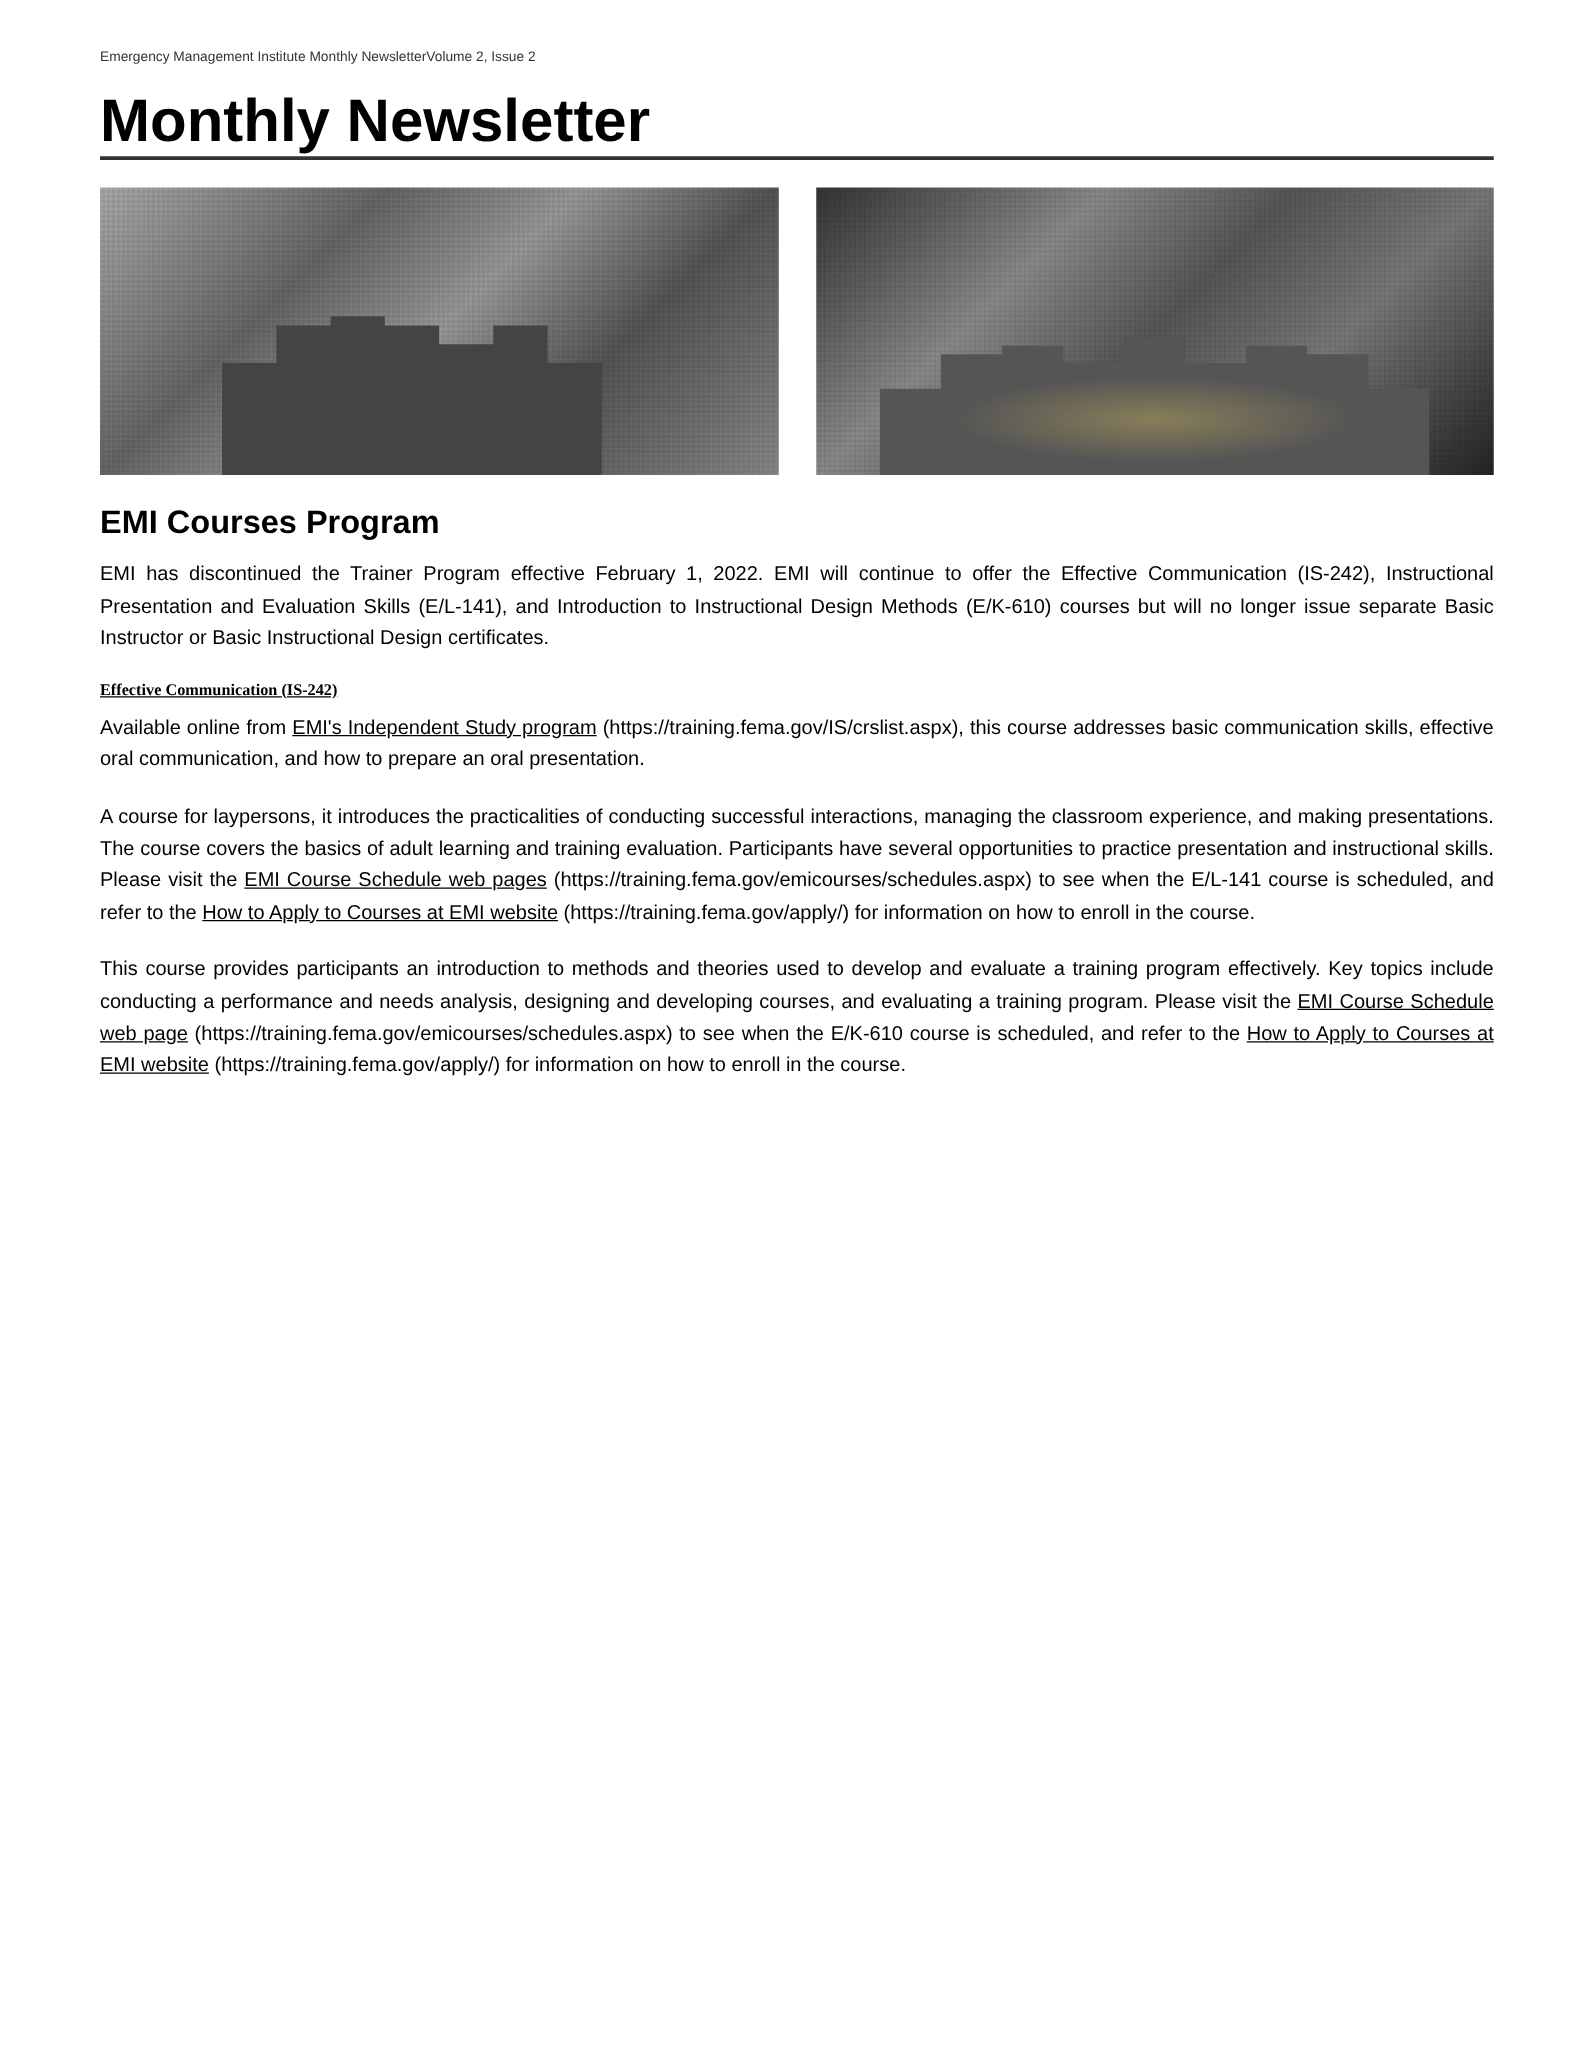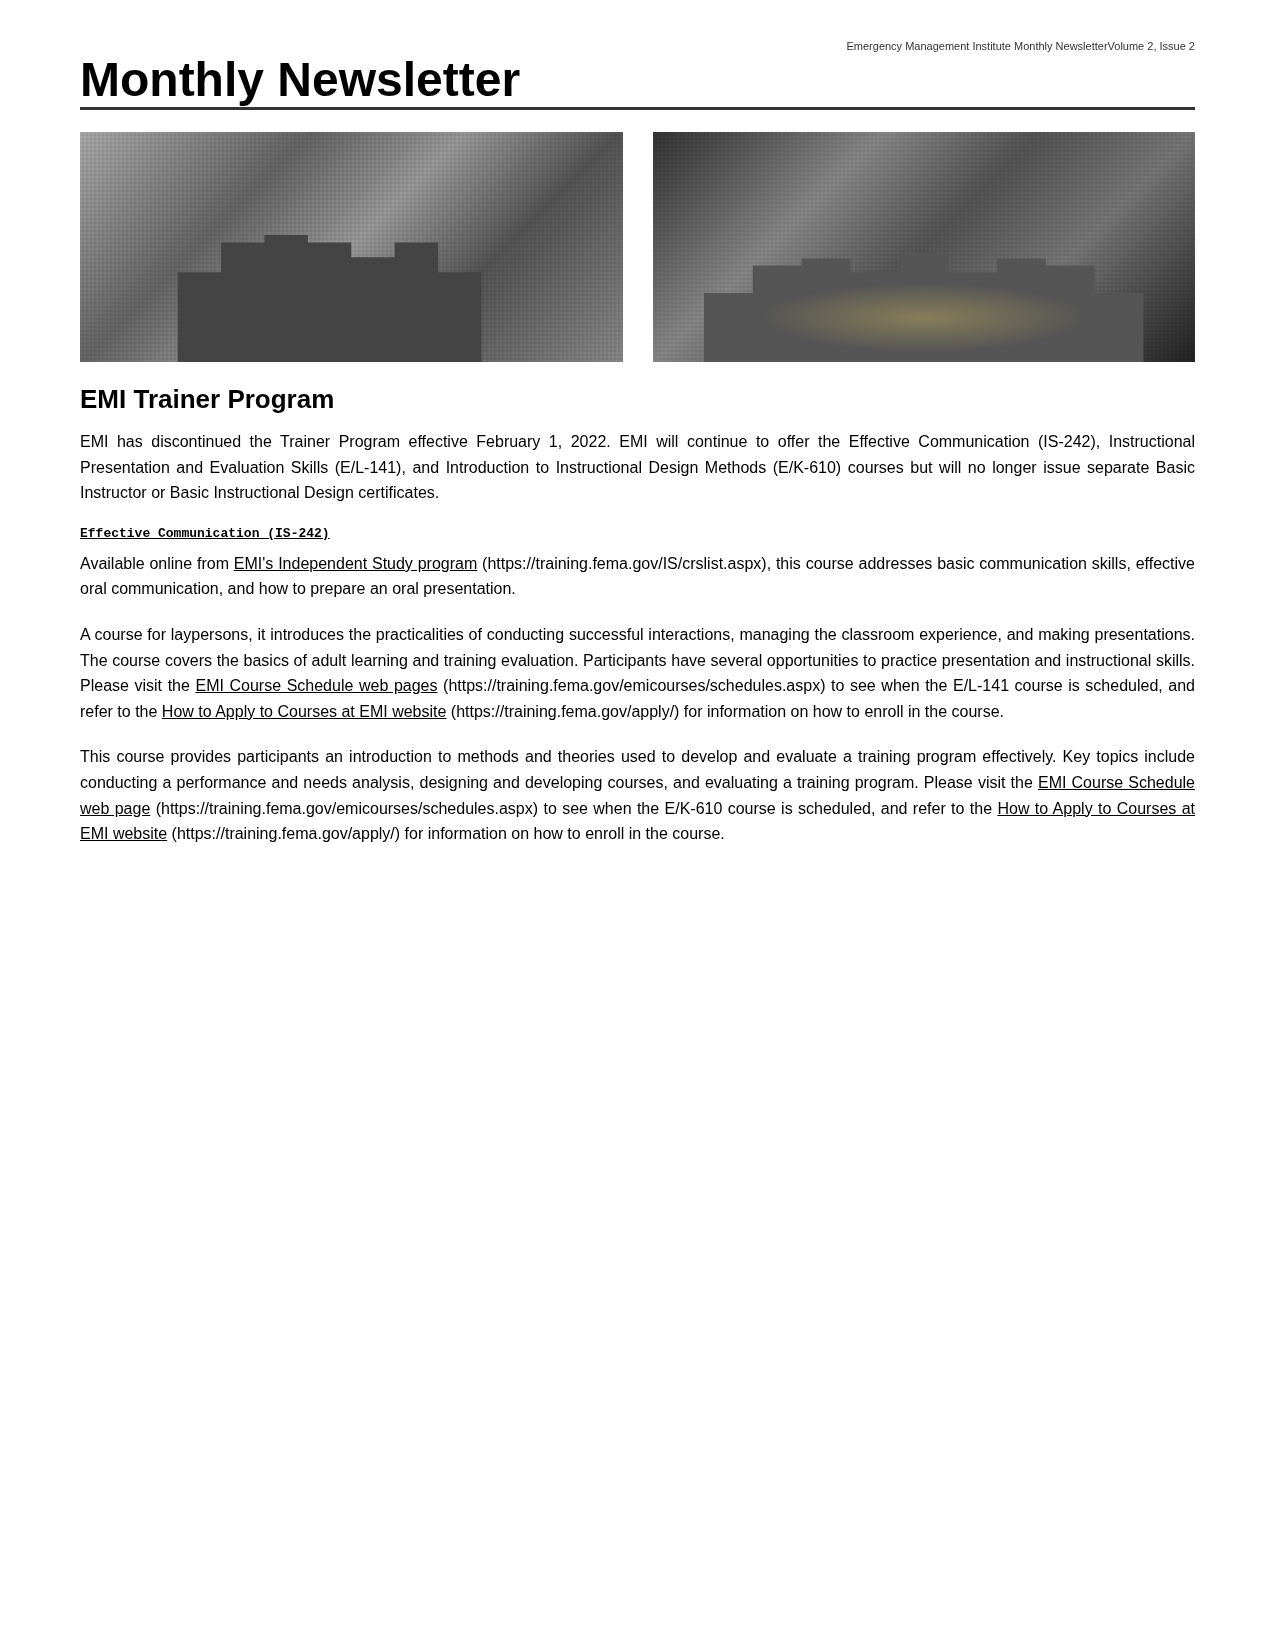--- a/index.html
+++ b/index.html
@@ -13,24 +13,25 @@
       font-family: Arial, sans-serif;
       font-size: 13px;
       color: #000;
       width: 1275px;
       min-height: 1650px;
       padding: 40px 80px;
     }
 
     .header-bar {
       display: flex;
-      justify-content: flex-end;
+      justify-content: flex-start;
       align-items: center;
       font-size: 11px;
       color: #333;
+      margin-bottom: 18px;
     }
 
     .page-title {
       font-size: 48px;
       font-weight: bold;
       color: #000;
       margin-bottom: 0;
       font-family: Arial, sans-serif;
     }
 
@@ -129,21 +130,21 @@
       color: #000;
       text-align: justify;
       margin-bottom: 18px;
     }
 
     .sub-heading {
       font-size: 13px;
       font-weight: bold;
       color: #000;
       margin-bottom: 10px;
-      font-family: Liberation Mono, monospace;
+      font-family: Liberation Serif, serif;
       text-decoration: underline;
     }
 
     .link-text {
       color: #000;
     }
 
     .section-block {
       margin-bottom: 20px;
     }
@@ -165,21 +166,21 @@
     <div class="building"></div>
   </div>
   <div class="image-placeholder image-right">
     <div class="image-overlay"></div>
     <div class="building"></div>
     <div class="glow"></div>
   </div>
 </div>
 
 <div class="section-block">
-  <h2 class="section-heading">EMI Trainer Program</h2>
+  <h2 class="section-heading">EMI Courses Program</h2>
   <p class="body-text">EMI has discontinued the Trainer Program effective February 1, 2022.  EMI will continue to offer the Effective Communication (IS-242), Instructional Presentation and Evaluation Skills (E/L-141), and Introduction to Instructional Design Methods (E/K-610) courses but will no longer issue separate Basic Instructor or Basic Instructional Design certificates.</p>
 </div>
 
 <div class="section-block">
   <div class="sub-heading">Effective Communication (IS-242)</div>
   <p class="body-text">
     <span>Available online from </span><a class="link-text" href="#">EMI's Independent Study program</a><span> (https://training.fema.gov/IS/crslist.aspx), this course addresses basic communication skills, effective oral communication, and how to prepare an oral presentation.</span>
   </p>
 </div>
 

